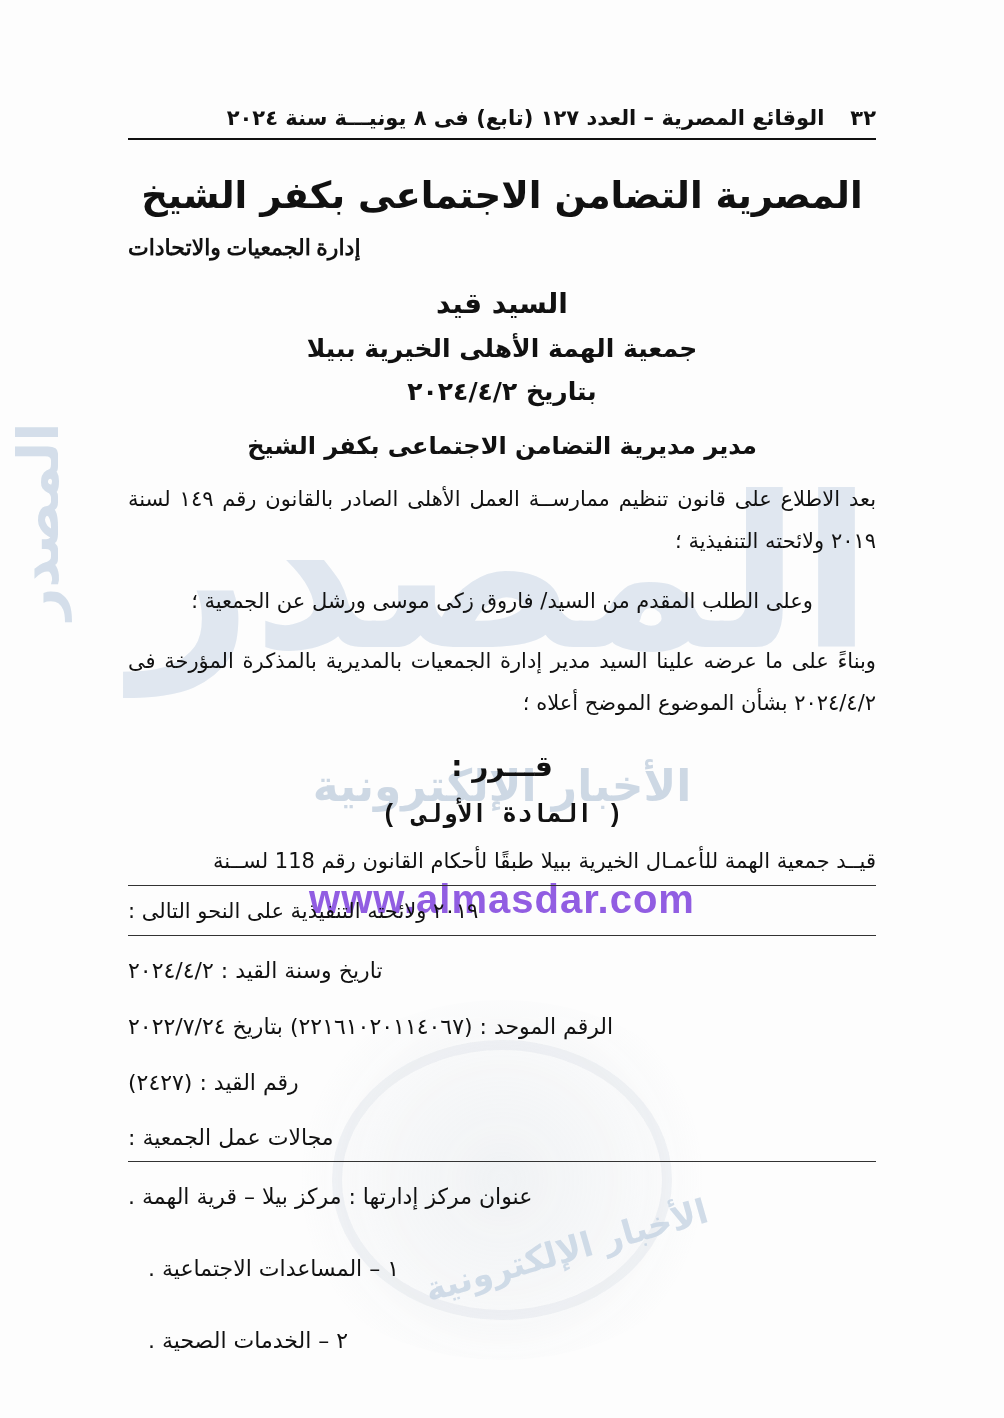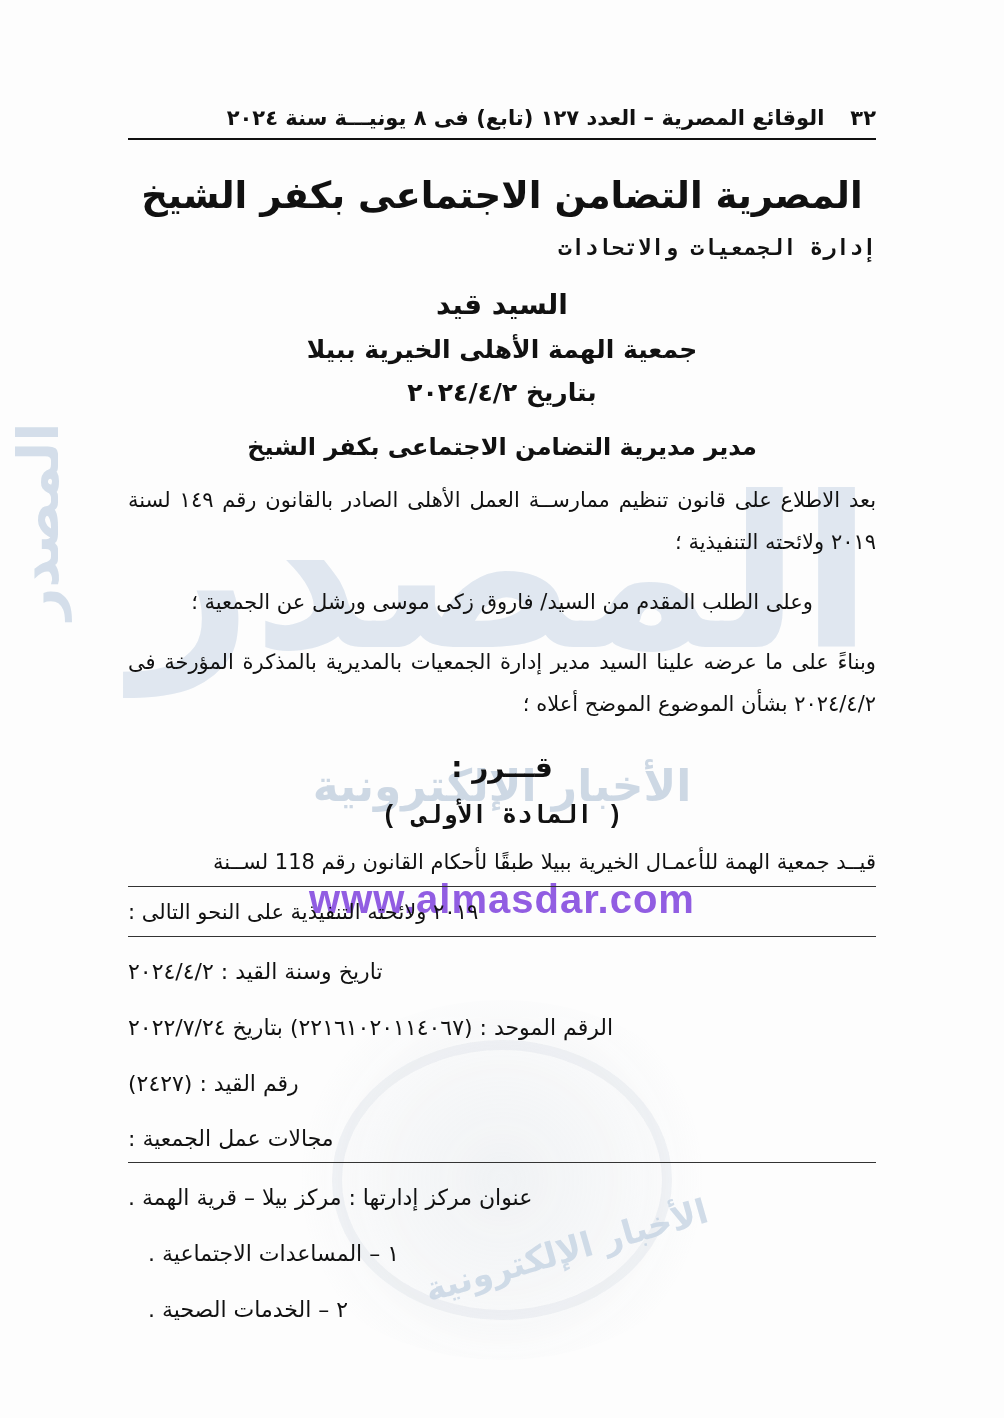--- a/index.html
+++ b/index.html
@@ -137,22 +137,22 @@
 
   .doc-title {
     text-align: center;
     font-family: "DejaVu Sans", sans-serif;
     font-weight: bold;
     font-size: 37px;
     margin-top: 34px;
     letter-spacing: -1px;
   }
   .doc-subtitle {
-    text-align: right;
-    font-family: Liberation Mono, monospace;
+    text-align: left;
+    font-family: Liberation Serif, serif;
     font-weight: bold;
     font-size: 22px;
     margin-top: 18px;
   }
   .decision-word {
     text-align: center;
     font-family: "DejaVu Sans", sans-serif;
     font-weight: bold;
     font-size: 28px;
     margin-top: 26px;
@@ -240,21 +240,21 @@
   .field-line.underlined {
     border-bottom: 1.5px solid #333;
     padding-bottom: 2px;
     display: block;
   }
   .list-item {
     font-family: "DejaVu Sans", sans-serif;
     font-size: 22px;
     line-height: 1.9;
     text-align: left;
-    margin-top: 14px;
+    margin-top: 30px;
     padding-left: 20px;
   }
 </style>
 </head>
 <body>
 
 <div class="page">
 
   <div class="wm wm-big-text">المصدر</div>
   <div class="wm wm-sub-text">الأخبار الإلكترونية</div>

